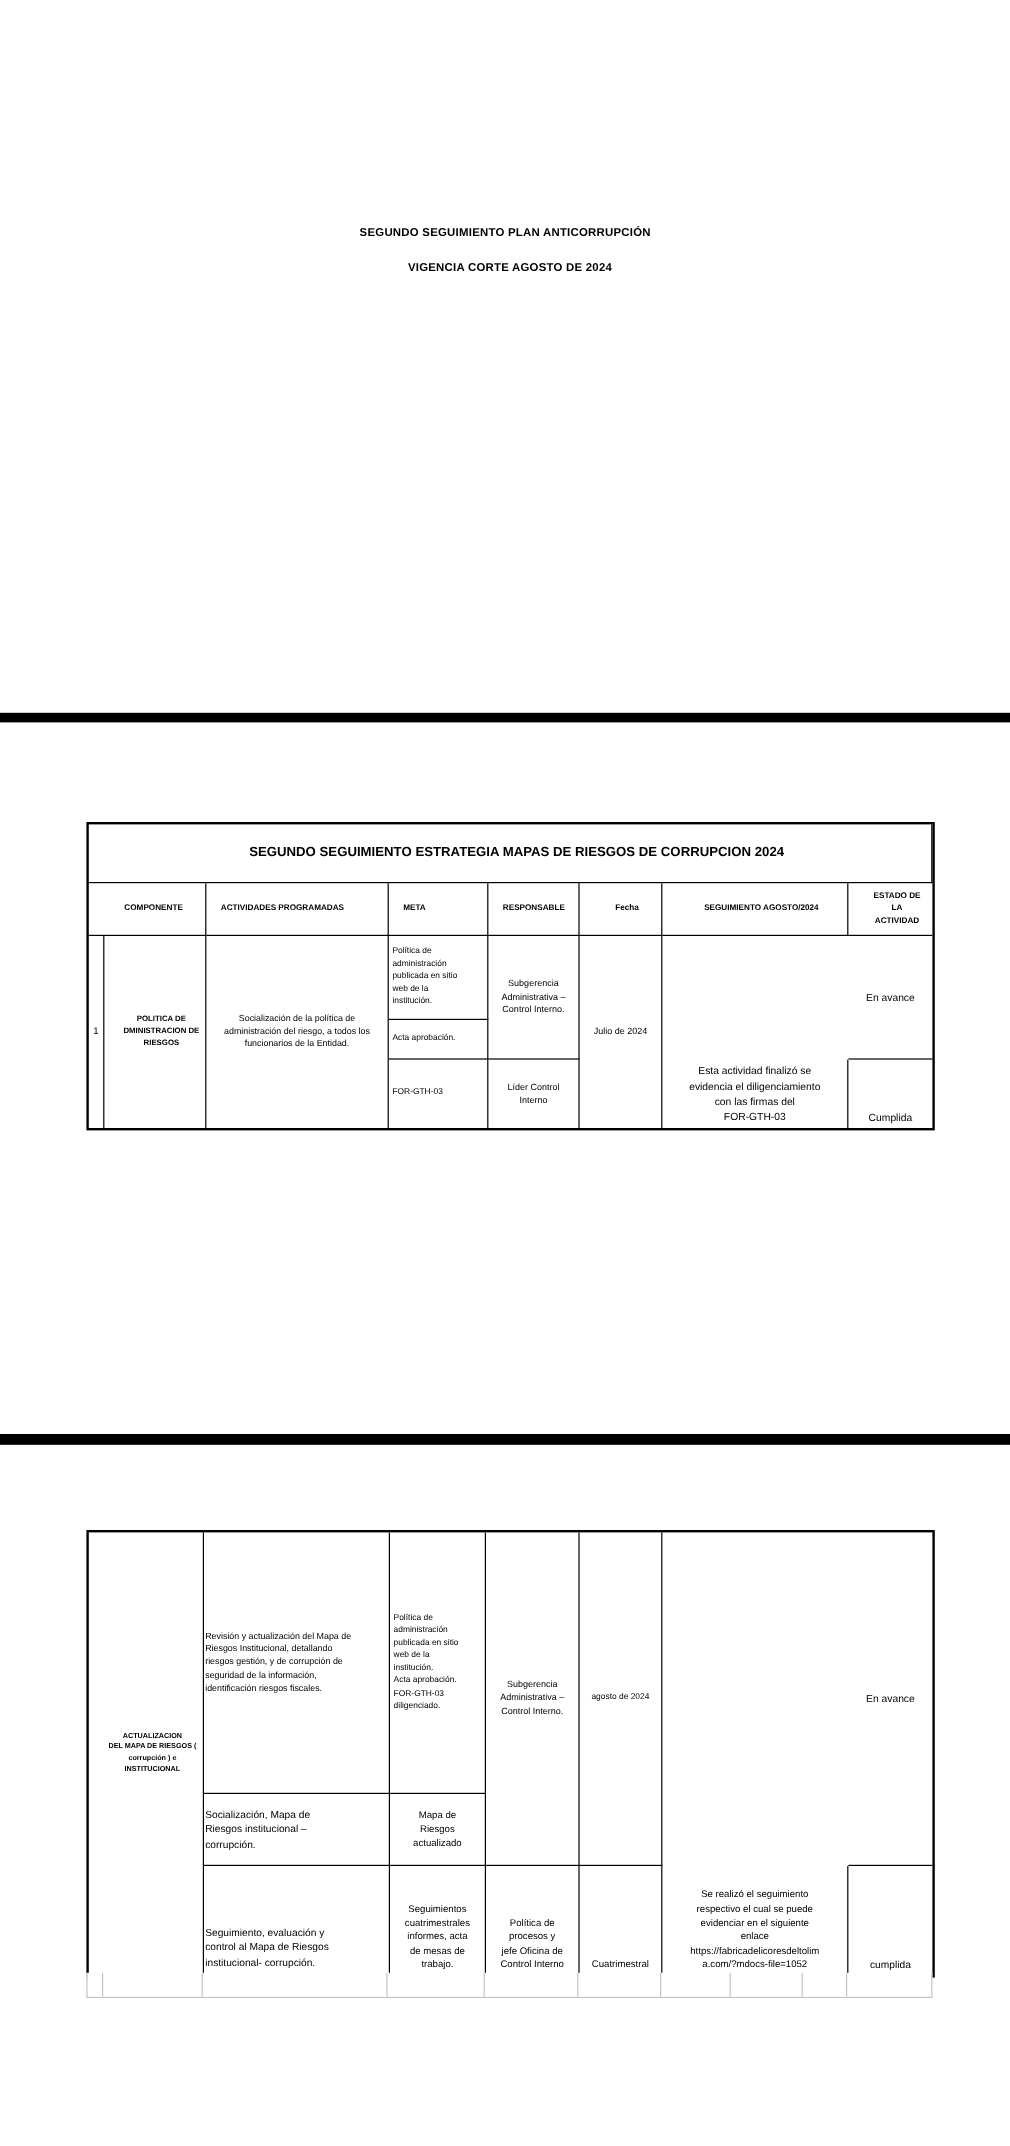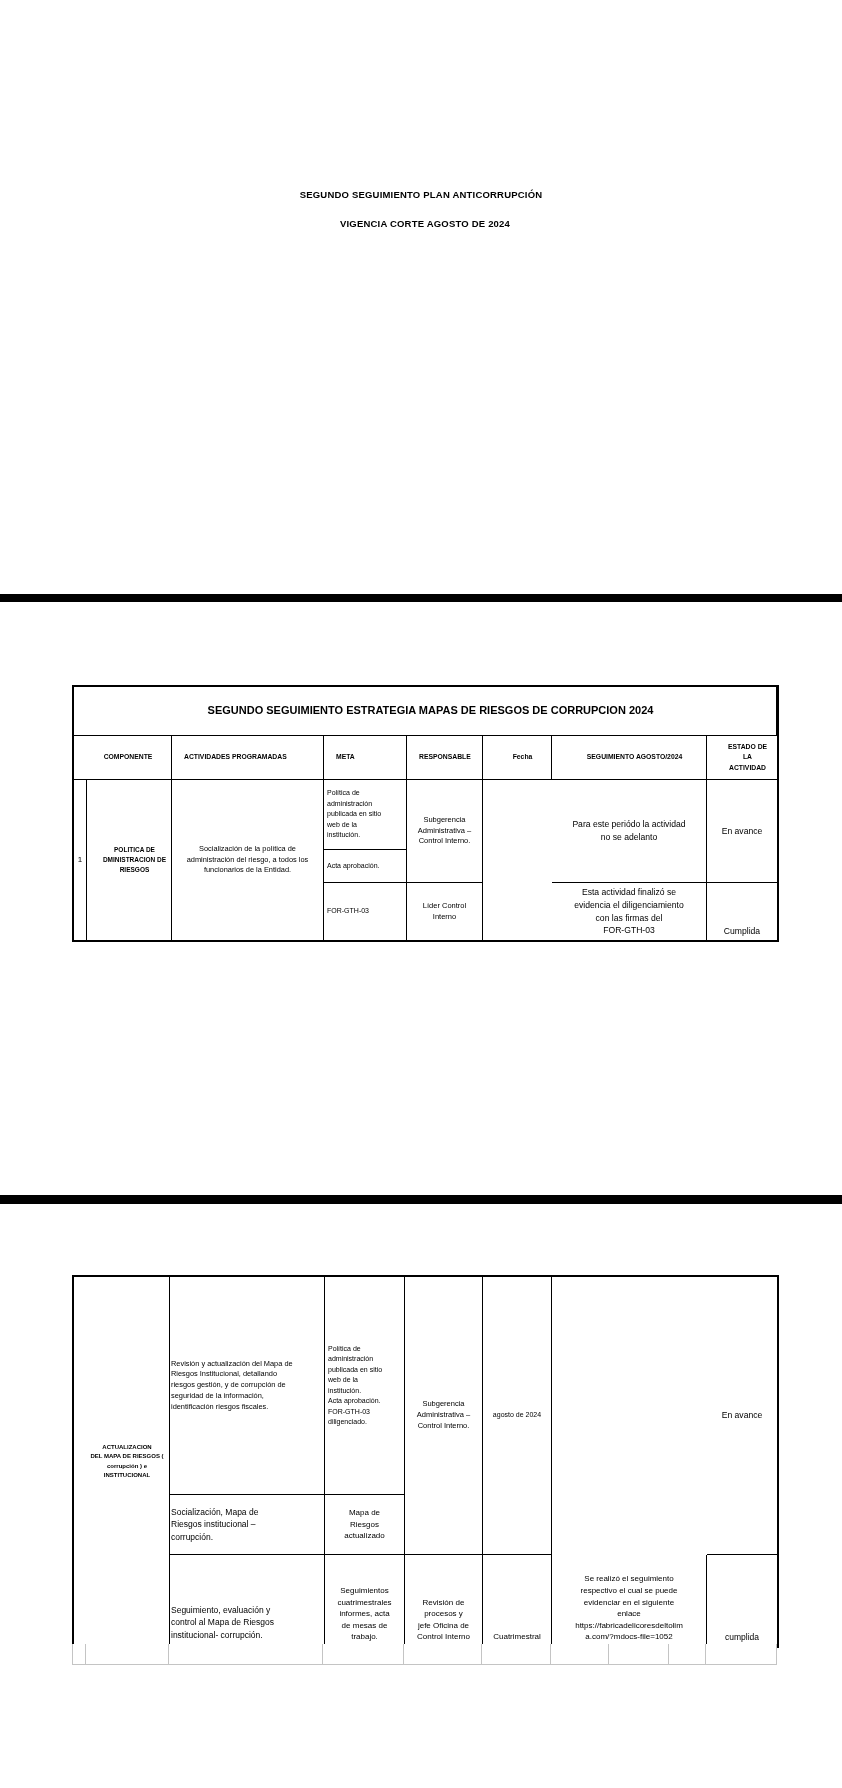--- a/index.html
+++ b/index.html
@@ -82,23 +82,22 @@
 institución.</div>
     <div class="cell fs-meta left" style="grid-column:4;grid-row:4;">Acta aprobación.</div>
     <div class="cell fs-meta left lr" style="grid-column:4;grid-row:5;">FOR-GTH-03</div>
 
     <div class="cell fs-resp" style="grid-column:5;grid-row:3/5;">Subgerencia
 Administrativa –
 Control Interno.</div>
     <div class="cell fs-resp lr" style="grid-column:5;grid-row:5;">Líder Control
 Interno</div>
 
+    <div class="cell fs-fecha lr" style="grid-column:6;grid-row:3/6;">Julio de 2024</div>
 
-    <div class="cell fs-seg" style="grid-column:7;grid-row:3/5;">Para este periódo la actividad
-no se adelanto</div>
     <div class="cell fs-seg lr" style="grid-column:7;grid-row:5;">Esta actividad finalizó se
 evidencia el diligenciamiento
 con las firmas del
 FOR-GTH-03</div>
 
     <div class="cell fs-est lc" style="grid-column:8;grid-row:3/5;">En avance</div>
     <div class="cell fs-est lc lr bottom pb3" style="grid-column:8;grid-row:5;">Cumplida</div>
   </div>
 
   <div class="bar bar2"></div>
@@ -137,21 +136,21 @@
 actualizado</div>
 
     <div class="cell fs-85 left bottom pb5 lr" style="grid-column:2;grid-row:3;">Seguimiento, evaluación y
 control al Mapa de Riesgos
 institucional- corrupción.</div>
     <div class="cell fs-8 bottom pb3 lr" style="grid-column:3;grid-row:3;">Seguimientos
 cuatrimestrales
 informes, acta
 de mesas de
 trabajo.</div>
-    <div class="cell fs-8 bottom pb3 lr" style="grid-column:4;grid-row:3;">Revisión de
+    <div class="cell fs-8 bottom pb3 lr" style="grid-column:4;grid-row:3;">Política de
 procesos y
 jefe Oficina de
 Control Interno</div>
     <div class="cell fs-8 bottom pb3 lr" style="grid-column:5;grid-row:3;">Cuatrimestral</div>
     <div class="cell fs-8 bottom pb3 lr" style="grid-column:6;grid-row:3;">Se realizó el seguimiento
 respectivo el cual se puede
 evidenciar en el siguiente
 enlace
 https://fabricadelicoresdeltolim
 a.com/?mdocs-file=1052</div>

